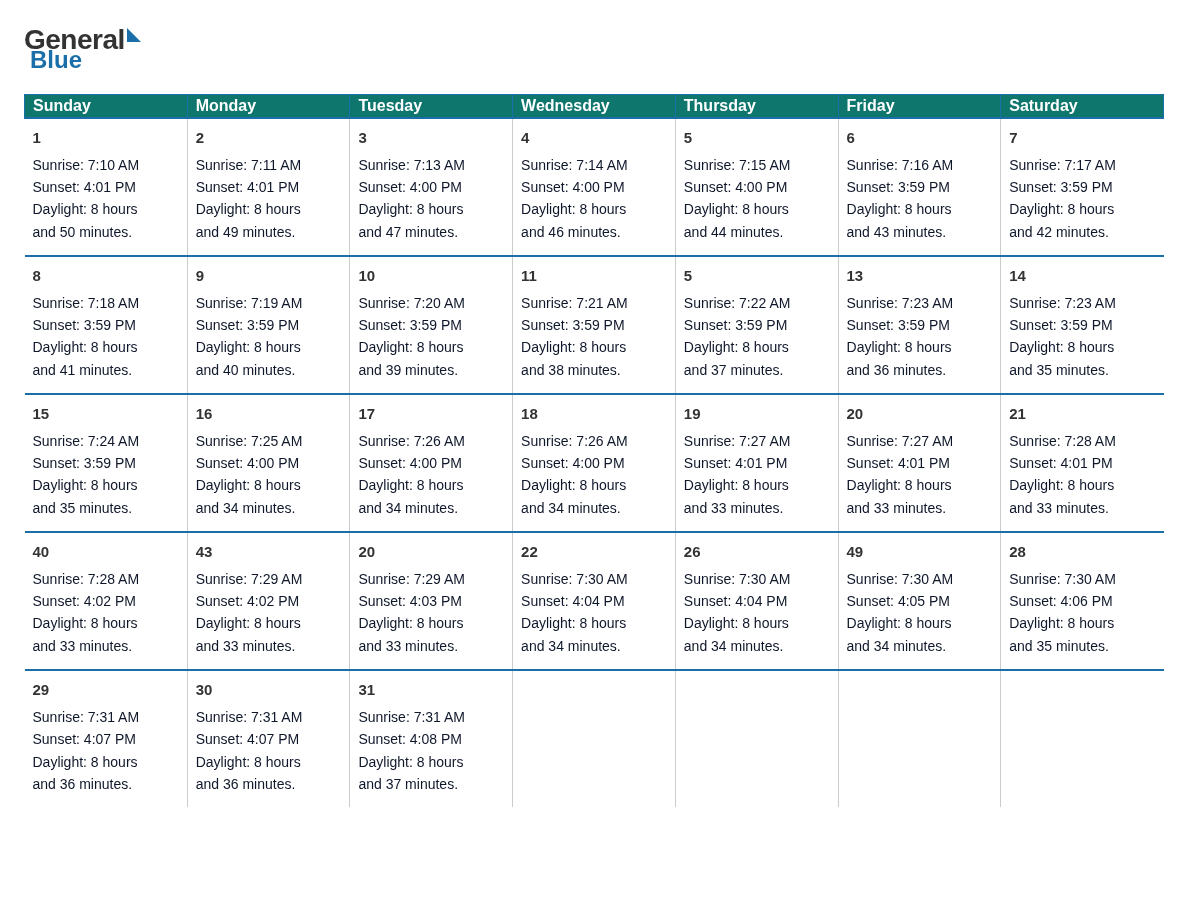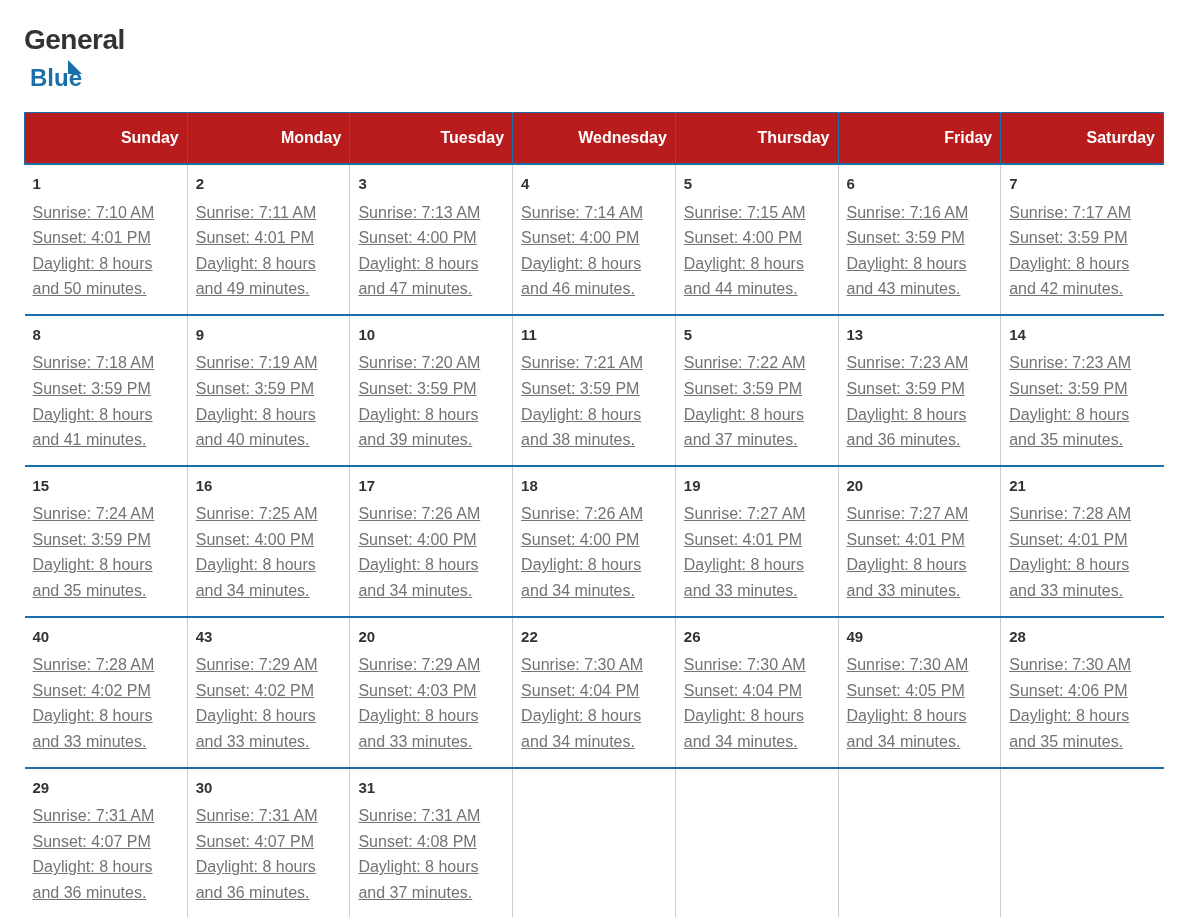--- a/index.html
+++ b/index.html
@@ -17,22 +17,20 @@
       align-items: flex-start;
       margin-bottom: 20px;
     }
     .logo {
       display: flex;
       flex-direction: column;
       align-items: flex-start;
     }
     .logo-top {
       display: flex;
-      align-items: center;
-      flex-direction: column;
     }
     .logo-general {
       font-size: 28px;
       font-weight: bold;
       color: #333;
       letter-spacing: -0.5px;
     }
     .logo-arrow {
       width: 0;
       height: 0;
@@ -62,26 +60,26 @@
       font-size: 22px;
       color: #444;
       margin-top: 4px;
     }
     table {
       width: 100%;
       border-collapse: collapse;
       table-layout: fixed;
     }
     thead tr th {
-      background-color: #b91c1c;
+      background-color: #0f766e;
       color: #fff;
       font-size: 16px;
       font-weight: bold;
-      padding: 16px 8px;
-      text-align: right;
+      padding: 2px 8px;
+      text-align: left;
       border: 1px solid #1a6fa8;
     }
     tbody tr {
       border-top: 2px solid #1a6fa8;
     }
     tbody tr td {
       vertical-align: top;
       padding: 8px 8px 12px 8px;
       font-size: 13.5px;
       line-height: 1.5;
@@ -91,24 +89,23 @@
     tbody tr td:last-child {
       border-right: none;
     }
     .day-num {
       font-size: 15px;
       font-weight: bold;
       margin-bottom: 4px;
       display: block;
     }
     .day-info {
-      font-size: 16px;
-      color: #737373;
+      font-size: 14px;
+      color: #0f172a;
       line-height: 1.6;
-      text-decoration: underline;
     }
     .empty-cell {
       background: #fff;
     }
   </style>
 </head>
 <body>
 
 <div class="header">
   <div class="logo">

